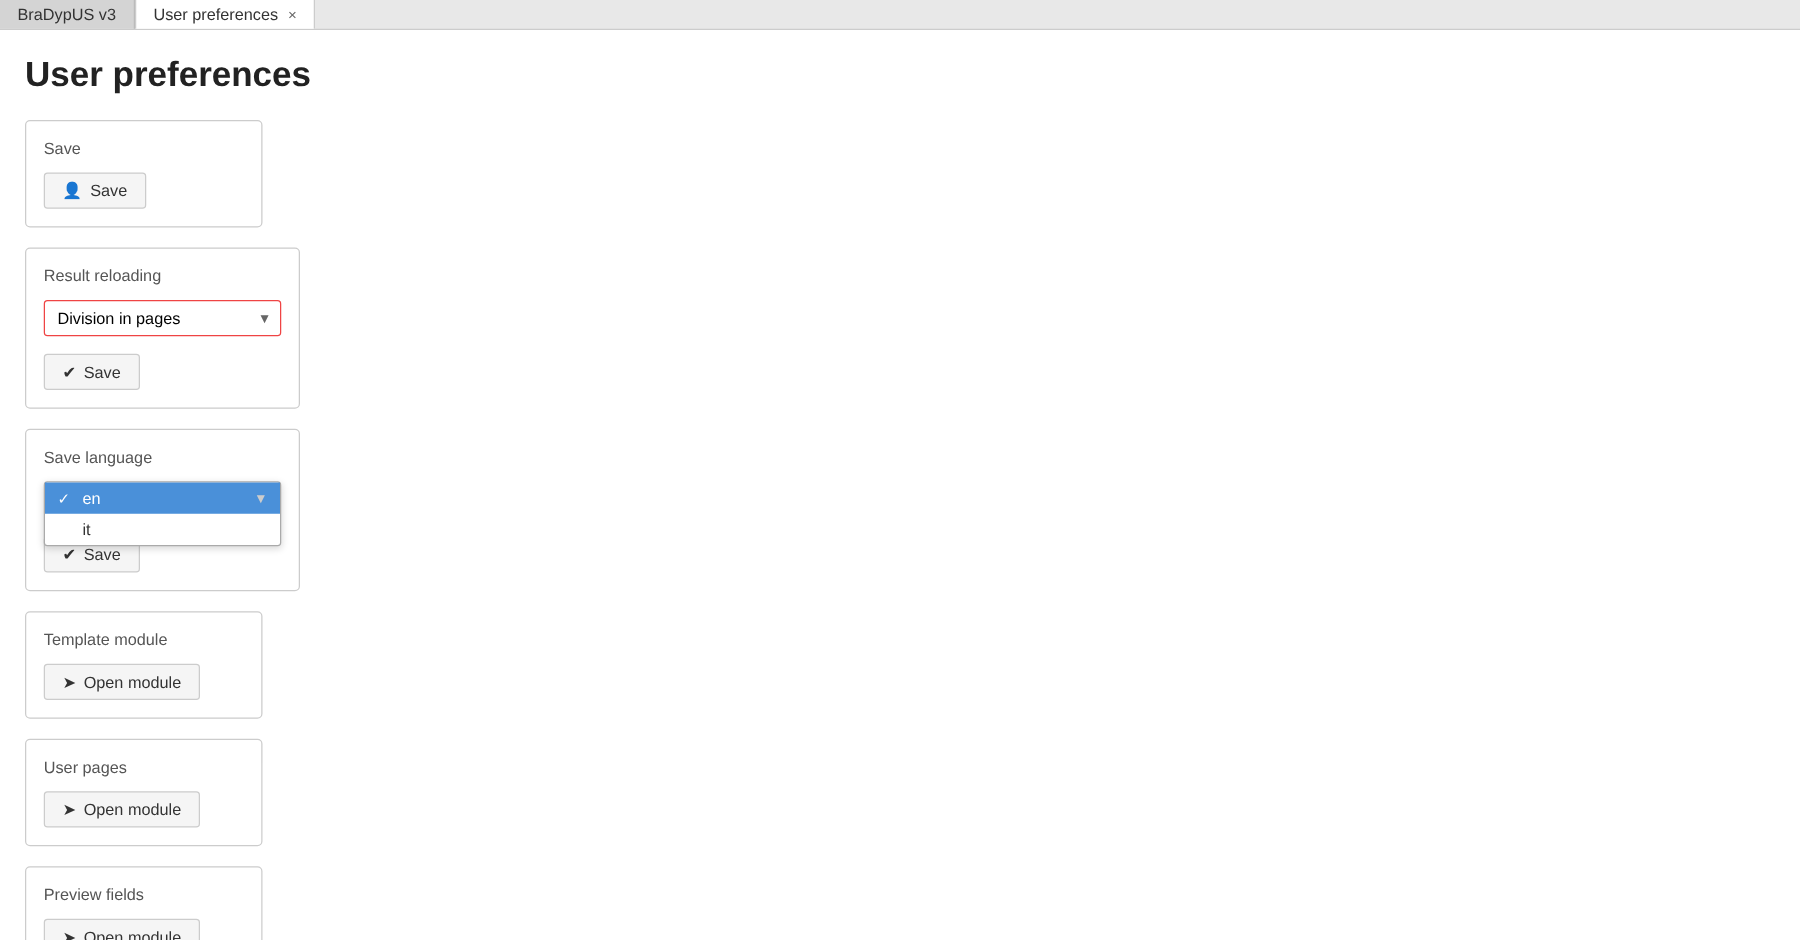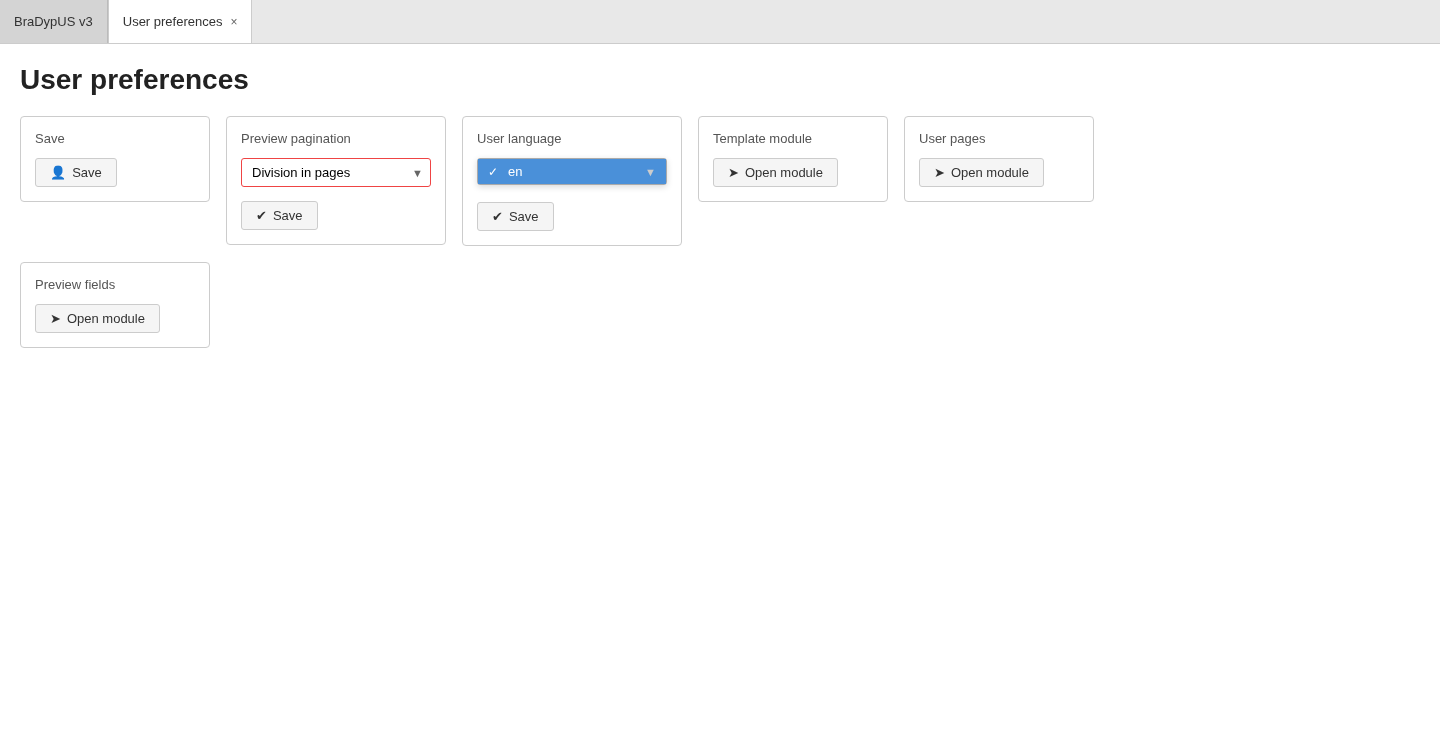--- a/index.html
+++ b/index.html
@@ -14,21 +14,21 @@
       background: #fff;
       color: #333;
     }
 
     
     .tab-bar {
       display: flex;
       align-items: stretch;
       background: #e8e8e8;
       border-bottom: 1px solid #ccc;
-      height: 44px;
+      height: 24px;
     }
 
     .tab-app {
       display: flex;
       align-items: center;
       padding: 0 14px;
       background: #d4d4d4;
       font-size: 13px;
       color: #333;
       border-right: 1px solid #bbb;
@@ -66,20 +66,21 @@
       color: #222;
       margin-bottom: 20px;
     }
 
     
     .cards-row {
       display: flex;
       gap: 16px;
       align-items: flex-start;
       flex-wrap: wrap;
+      flex-direction: column;
     }
 
     .card {
       border: 1px solid #ccc;
       border-radius: 4px;
       padding: 14px;
       background: #fff;
       min-width: 190px;
       max-width: 230px;
       position: relative;
@@ -216,44 +217,48 @@
 
     <div class="card">
       <div class="card-title">Save</div>
       <button class="btn">
         <span>👤</span>
         <span>Save</span>
       </button>
     </div>
 
     <div class="card card-wide">
-      <div class="card-title">Preview pagination</div>
+      <div class="card-title">Result reloading</div>
       <div class="select-wrapper">
         <select>
           <option>Division in pages</option>
           <option>All results</option>
         </select>
         <span class="select-arrow">▼</span>
       </div>
       <button class="btn">
         <span>✔</span>
         <span>Save</span>
       </button>
     </div>
 
     <div class="card card-wide" style="overflow: visible;">
-      <div class="card-title">User language</div>
+      <div class="card-title">Save language</div>
       <div class="lang-dropdown-container">
 
         <div class="lang-dropdown-open">
           <div class="lang-option selected">
             <span class="check-mark">✓</span>
             <span>en</span>
             <span style="margin-left: auto; font-size:11px; color:#ccc;">▼</span>
           </div>
+          <div class="lang-option">
+            <span class="check-mark"></span>
+            <span>it</span>
+          </div>
         </div>
       </div>
 
       <div style="margin-top: 56px;">
         <button class="btn">
           <span>✔</span>
           <span>Save</span>
         </button>
       </div>
     </div>

